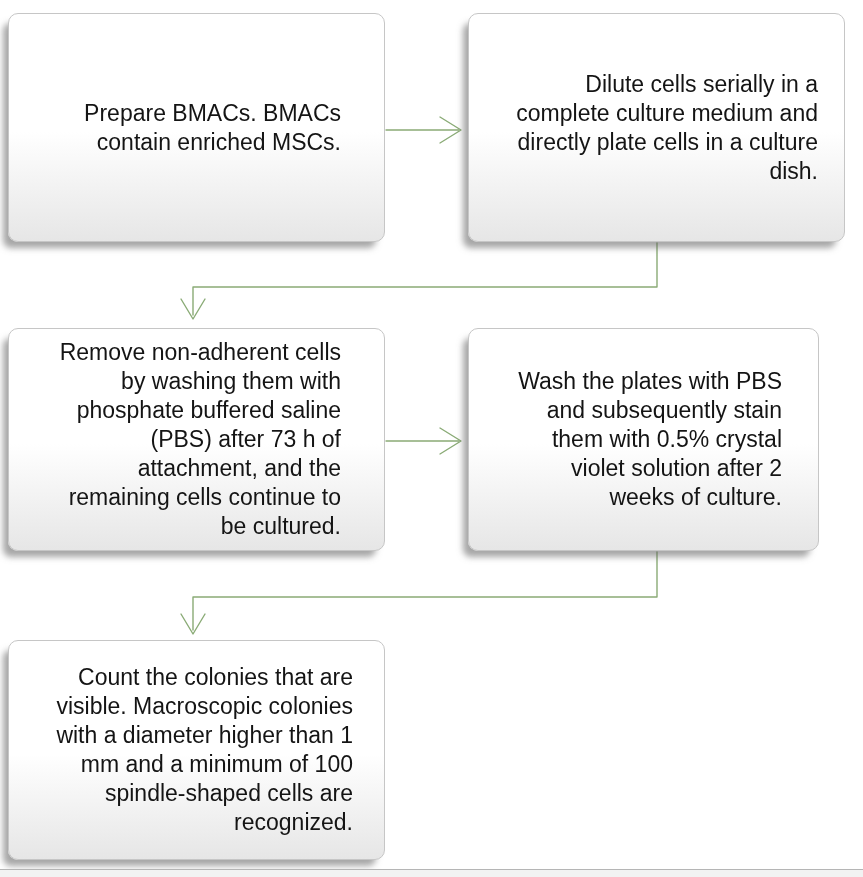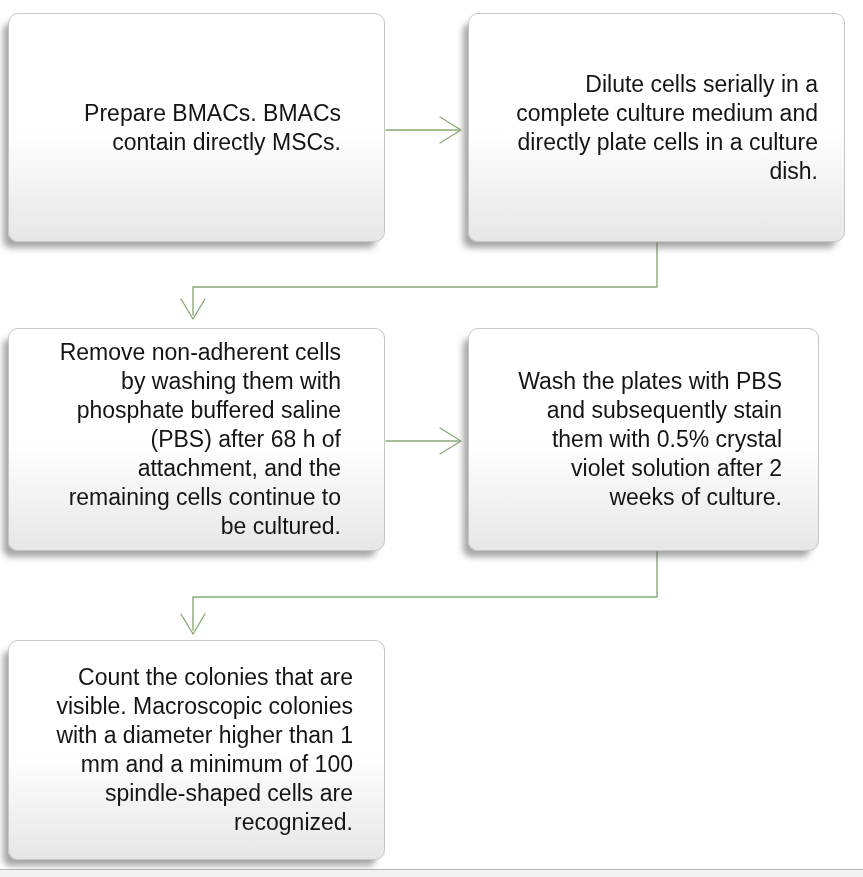--- a/index.html
+++ b/index.html
@@ -68,29 +68,29 @@
       <polyline points="440,428 461,441 440,454" stroke="#8aab76"></polyline>
     </g>
 
     <g>
       <polyline points="657,552 657,597 193,597 193,630" stroke="#8aab76"></polyline>
       <polyline points="181,614 193,634 205,614" stroke="#8aab76"></polyline>
     </g>
   </svg>
 
   <div class="box b1">
-    <span>Prepare BMACs. BMACs contain directly MSCs.</span>
+    <span>Prepare BMACs. BMACs contain enriched MSCs.</span>
   </div>
 
   <div class="box b2">
     <span>Dilute cells serially in a complete culture medium and directly plate cells in a culture dish.</span>
   </div>
 
   <div class="box b3">
-    <span>Remove non-adherent cells by washing them with phosphate buffered saline (PBS) after 68 h of attachment, and the remaining cells continue to be cultured.</span>
+    <span>Remove non-adherent cells by washing them with phosphate buffered saline (PBS) after 73 h of attachment, and the remaining cells continue to be cultured.</span>
   </div>
 
   <div class="box b4">
     <span>Wash the plates with PBS and subsequently stain them with 0.5% crystal violet solution after 2 weeks of culture.</span>
   </div>
 
   <div class="box b5">
     <span>Count the colonies that are visible. Macroscopic colonies with a diameter higher than 1 mm and a minimum of 100 spindle-shaped cells are recognized.</span>
   </div>
 

